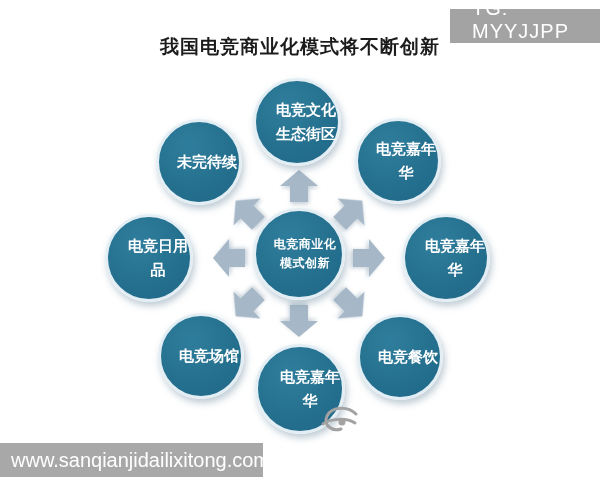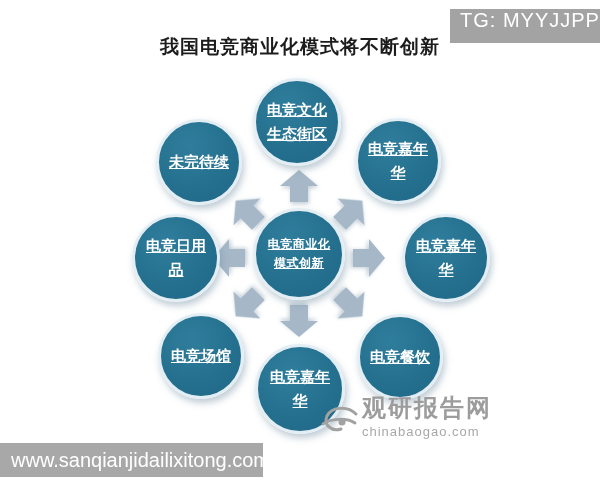--- a/index.html
+++ b/index.html
@@ -5,50 +5,49 @@
   html,body{margin:0;padding:0;}
   body{
     width:600px;height:480px;position:relative;overflow:hidden;
     background:#ffffff;
     font-family:"Liberation Sans", sans-serif;
   }
   
   .tg-bar{
     position:absolute;left:450px;top:9px;width:150px;height:34px;
     background:#a3a3a3;color:#ffffff;
-    display:flex;align-items:flex-start;padding-left:10px;box-sizing:border-box;
+    display:flex;align-items:flex-end;padding-left:22px;box-sizing:border-box;
     font-size:20px;letter-spacing:1px;
   }
   
   .title{
     position:absolute;left:0;top:34px;width:600px;text-align:center;
     font-family:Liberation Mono, monospace;
     font-weight:bold;font-size:19px;color:#1c1c1c;letter-spacing:1px;
   }
   
   .node{
     position:absolute;border-radius:50%;box-sizing:border-box;
     background:radial-gradient(circle at 38% 30%, #2f7d9c 0%, #25708f 55%, #206787 100%);
     border:3px solid #e3eef4;
     box-shadow:2px 4px 7px rgba(110,140,160,0.45);
-    display:flex;align-items:center;justify-content:center;
+    display:flex;align-items:center;justify-content:flex-end;
     color:#ffffff;font-weight:bold;font-size:15px;line-height:1.6;
     text-align:center;
-    text-decoration:underline;
   }
   .node span{display:inline-block;width:64px;}
   .node-center{left:253px;top:208px;width:92px;height:92px;font-size:12px;line-height:1.55;}
   .node-center span{width:74px;letter-spacing:0.5px;}
   .node-top{left:253px;top:78px;width:88px;height:88px;}
   .node-top-right{left:355px;top:118px;width:86px;height:86px;}
   .node-right{left:402px;top:214px;width:88px;height:88px;}
   .node-bottom-right{left:357px;top:314px;width:86px;height:86px;}
   .node-bottom{left:255px;top:344px;width:90px;height:90px;}
   .node-bottom-left{left:158px;top:313px;width:86px;height:86px;}
-  .node-left{left:132px;top:214px;width:88px;height:88px;}
+  .node-left{left:105px;top:214px;width:88px;height:88px;}
   .node-top-left{left:156px;top:119px;width:86px;height:86px;}
   
   .arrow{position:absolute;width:38px;height:38px;}
   .arrow svg{display:block;margin:3px auto 0 auto;
     filter:drop-shadow(1px 2px 2px rgba(120,145,165,0.45));}
   .arrow polygon{fill:#a6b8c8;}
   .arrow-up{left:280px;top:167px;}
   .arrow-up-right{left:332px;top:193px;transform:rotate(45deg);}
   .arrow-right{left:350px;top:239px;transform:rotate(90deg);}
   .arrow-down-right{left:332px;top:286px;transform:rotate(135deg);}
@@ -149,21 +148,17 @@
 </div>
 
 <div class="watermark">
   <svg class="wm-logo" viewBox="0 0 40 44">
     <g fill="none" stroke="#a2a2a2" stroke-width="3" stroke-linecap="round">
       <path d="M36 16 C28 8, 12 8, 7 18 C3 27, 12 34, 21 31"></path>
       <path d="M3 26 C10 21, 26 19, 35 25"></path>
       <circle cx="22" cy="24" r="3.5" fill="#a2a2a2" stroke="none"></circle>
     </g>
   </svg>
-  <div class="wm-text">
-    <div class="wm-name">观研报告网</div>
-    <div class="wm-domain">chinabaogao.com</div>
-  </div>
 </div>
 
 <div class="footer-bar">
   <span>www.sanqianjidailixitong.com</span>
 </div>
 
 </body></html>

